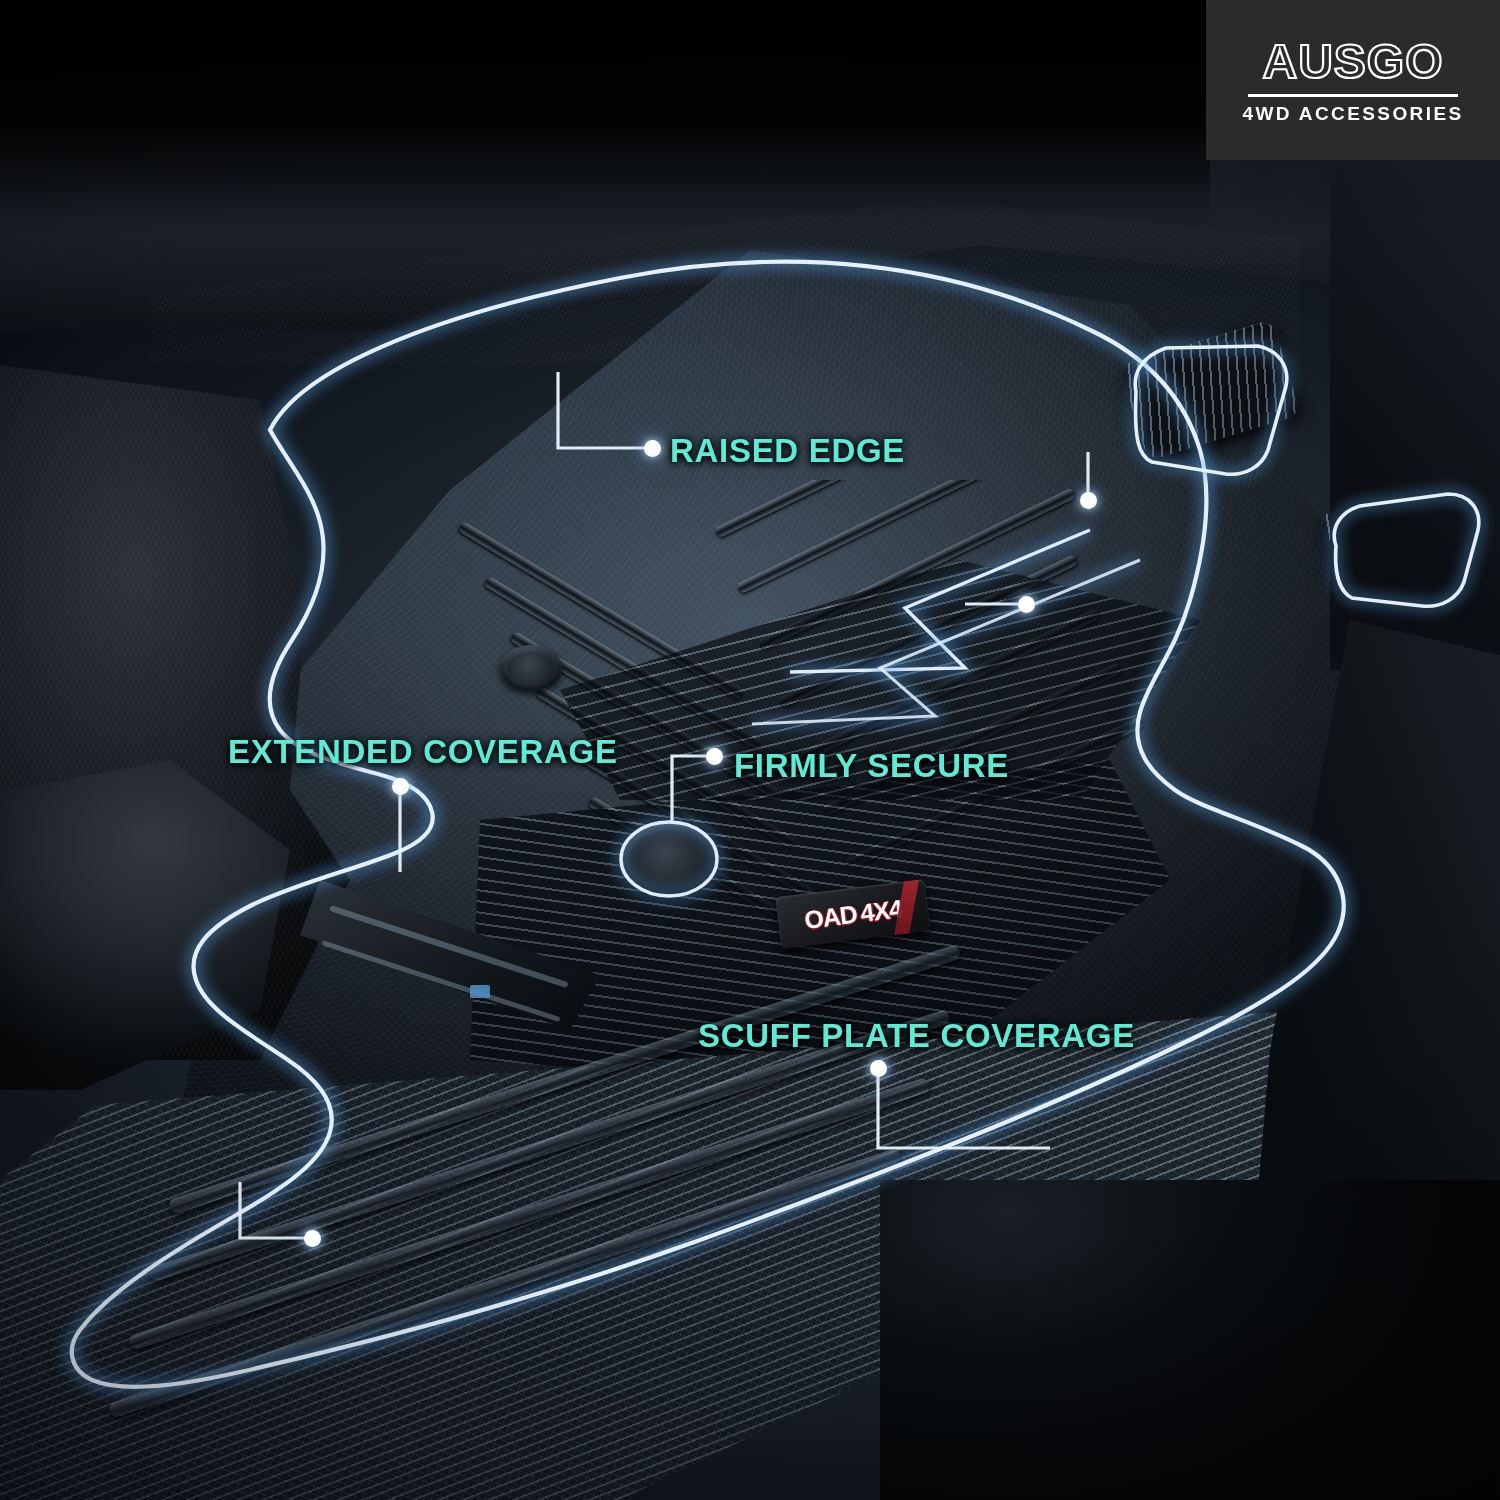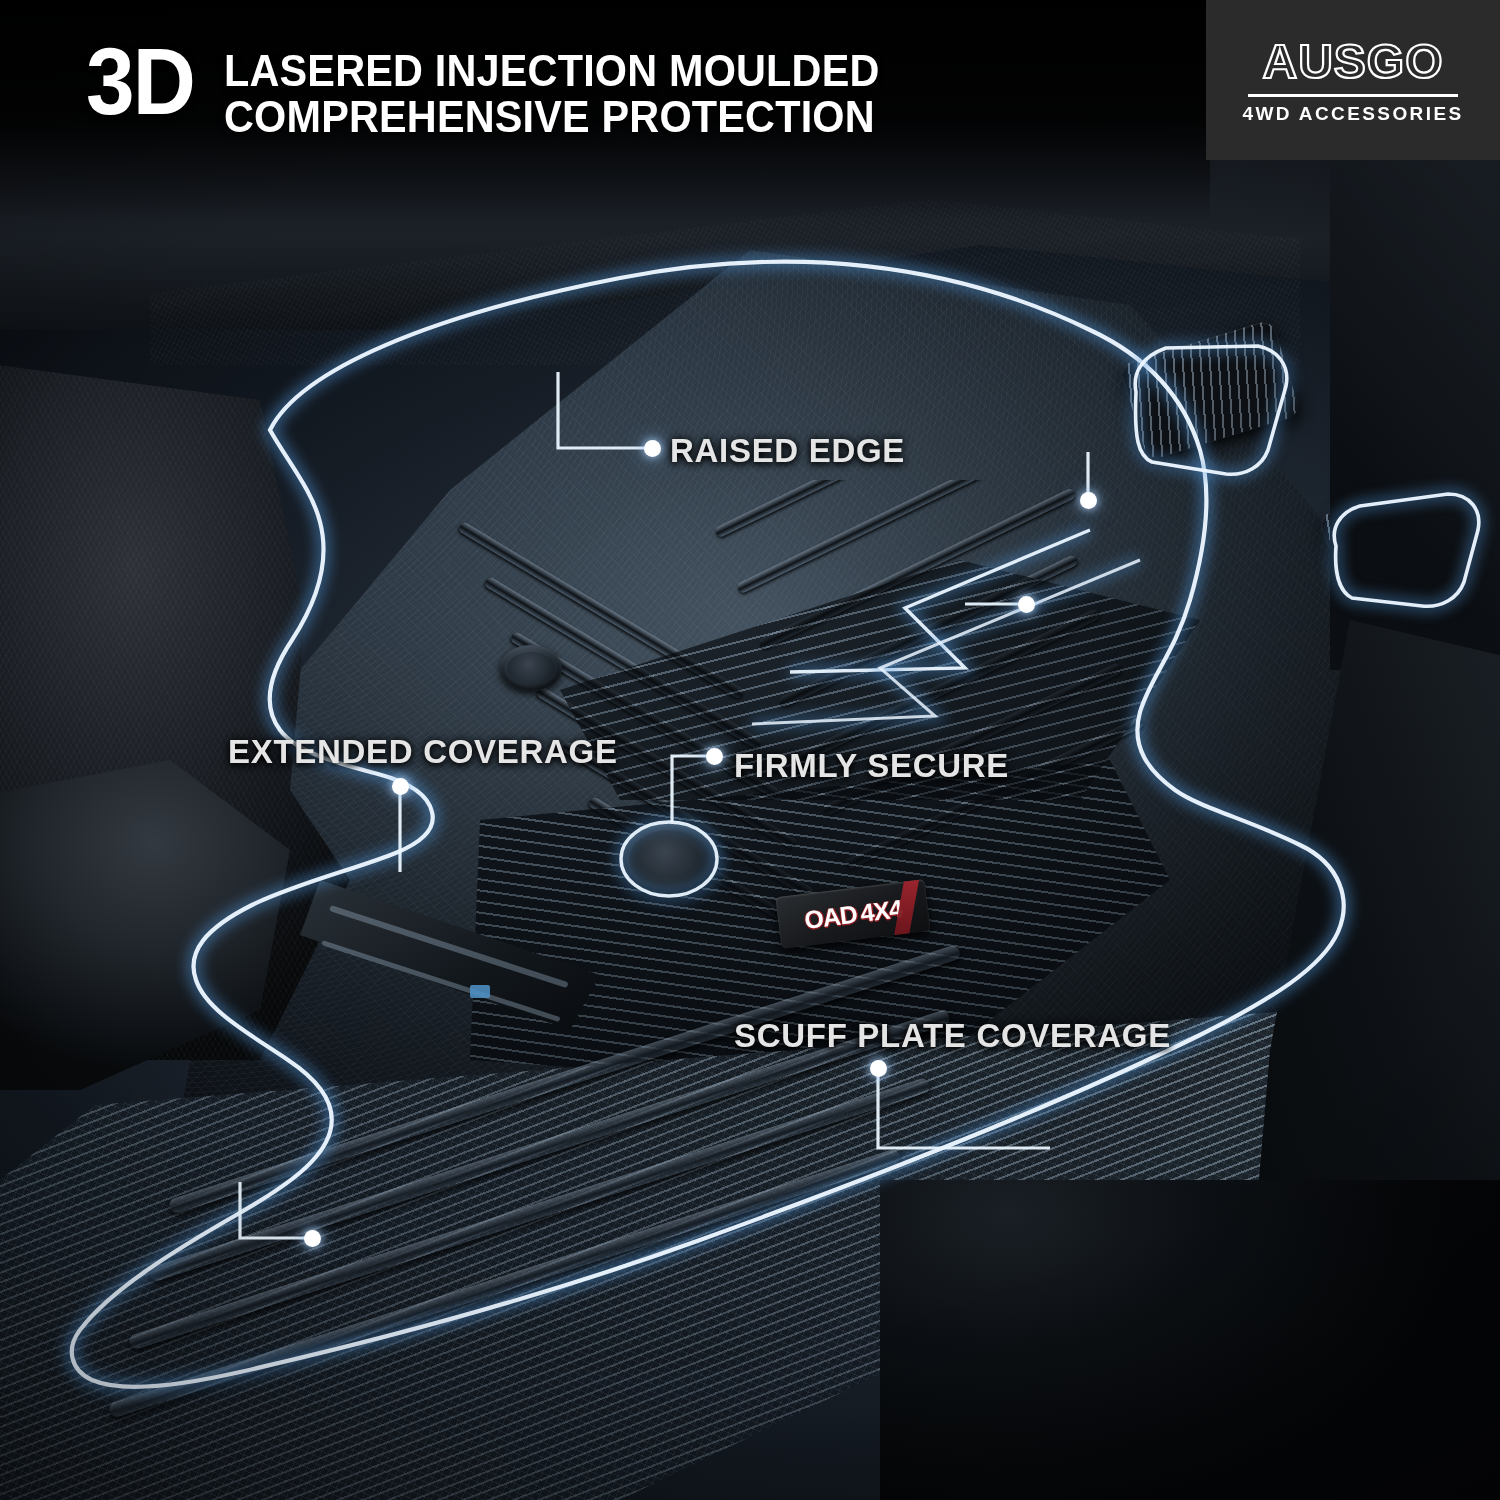--- a/index.html
+++ b/index.html
@@ -173,21 +173,21 @@
   }
   #footDark{
     position:absolute;left:880px;top:1180px;width:640px;height:330px;
     background:radial-gradient(70% 90% at 20% 10%, #1a1f25 0%, #0c1014 45%, #040507 100%);
   }
 
   
   #glow{position:absolute;inset:0;width:1500px;height:1500px;}
 
   
-  .callout{position:absolute;color:#e5e5e5;font-weight:700;letter-spacing:.7px;white-space:nowrap;
+  .callout{position:absolute;color:#5eead4;font-weight:700;letter-spacing:.7px;white-space:nowrap;
     text-shadow:0 0 10px rgba(0,0,0,.95),0 2px 6px rgba(0,0,0,.95);}
   .dot{position:absolute;width:17px;height:17px;border-radius:50%;background:#fff;
     box-shadow:0 0 10px rgba(180,215,255,.95),0 0 20px rgba(120,180,240,.6);}
 
   
   #headline{position:absolute;left:0;top:0;width:1190px;padding:42px 0 0 86px;
     display:flex;align-items:flex-start;gap:22px;}
   #h3d{font-size:94px;line-height:.86;font-weight:700;color:#fff;letter-spacing:-2px;
     transform:scaleX(.93);transform-origin:left top;
     text-shadow:0 2px 8px rgba(0,0,0,.9);}
@@ -381,32 +381,25 @@
 
   <div class="dot" style="left:1018px;top:596px;"></div>
 
   <div class="dot" style="left:392px;top:778px;"></div>
   <div class="callout" style="left:228px;top:733px;font-size:33px;">EXTENDED COVERAGE</div>
 
   <div class="dot" style="left:706px;top:748px;"></div>
   <div class="callout" style="left:734px;top:739px;font-size:33px;margin-top:8px;">FIRMLY SECURE</div>
 
   <div class="dot" style="left:870px;top:1060px;"></div>
-  <div class="callout" style="left:698px;top:1017px;font-size:33px;margin-left:36px;">SCUFF PLATE COVERAGE</div>
+  <div class="callout" style="left:698px;top:1017px;font-size:33px;">SCUFF PLATE COVERAGE</div>
 
   <div class="dot" style="left:304px;top:1230px;"></div>
 
   <div id="headGrad"></div>
-  <div id="headline">
-    <div id="h3d">3D</div>
-    <div id="hlines">
-      <div class="hline">LASERED INJECTION MOULDED</div>
-      <div class="hline">COMPREHENSIVE PROTECTION</div>
-    </div>
-  </div>
 
   <div id="badge">
     <div id="badgeName">AUSGO</div>
     <div id="badgeRule"></div>
     <div id="badgeSub">4WD ACCESSORIES</div>
   </div>
 
 </div>
 
 </body></html>

